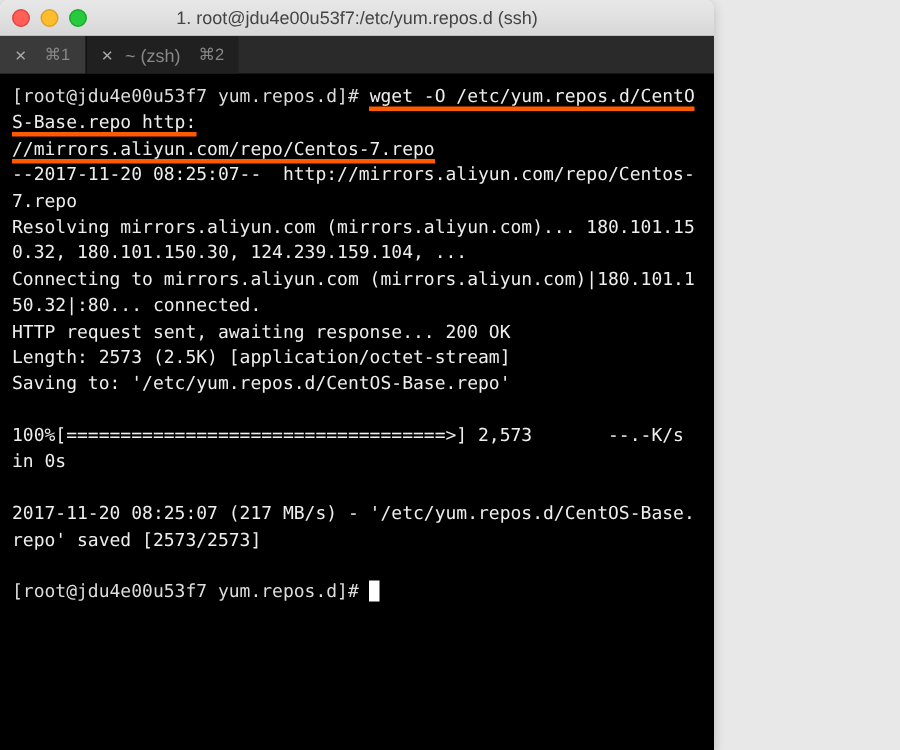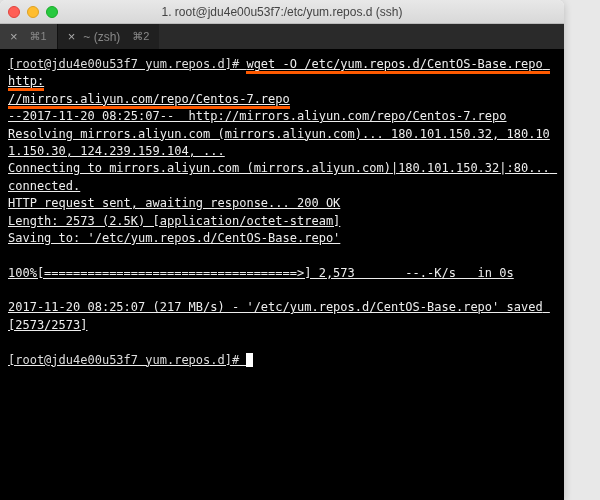--- a/index.html
+++ b/index.html
@@ -3,21 +3,21 @@
 <meta charset="utf-8">
 <style>
   * { margin: 0; padding: 0; box-sizing: border-box; }
   body {
     width: 600px; height: 500px;
     background: #e8e8e8;
     font-family: Menlo, Monaco, Consolas, monospace;
     overflow: hidden;
   }
   .window {
-    width: 564px; height: 500px;
+    width: 476px; height: 500px;
     background: #f5f5f5;
     border-radius: 6px 6px 0 0;
     display: flex; flex-direction: column;
     box-shadow: 0 2px 8px rgba(0,0,0,0.2);
   }
   .titlebar {
     height: 24px;
     background: linear-gradient(#e8e8e8, #d8d8d8);
     border-radius: 6px 6px 0 0;
     display: flex; align-items: center;
@@ -57,21 +57,20 @@
   .terminal {
     flex: 1;
     background: #000;
     color: #eee;
     font-size: 12px;
     line-height: 1.45;
     padding: 6px 8px;
     white-space: pre-wrap;
     word-break: break-all;
     overflow: hidden;
-    text-decoration: underline;
   }
   .prompt { color: #ddd; }
   .hl-orange {
     border-bottom: 3px solid #ff5a00;
     display: inline;
   }
   .cursor {
     display: inline-block;
     width: 7px; height: 14px;
     background: #fff;

